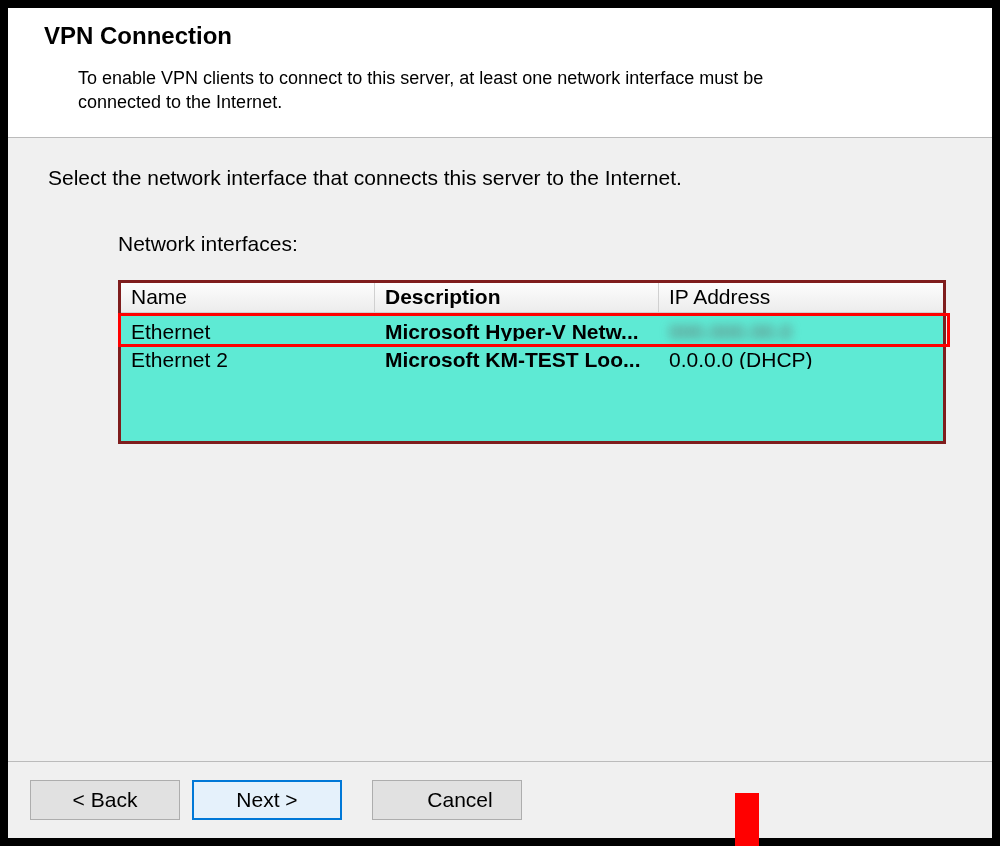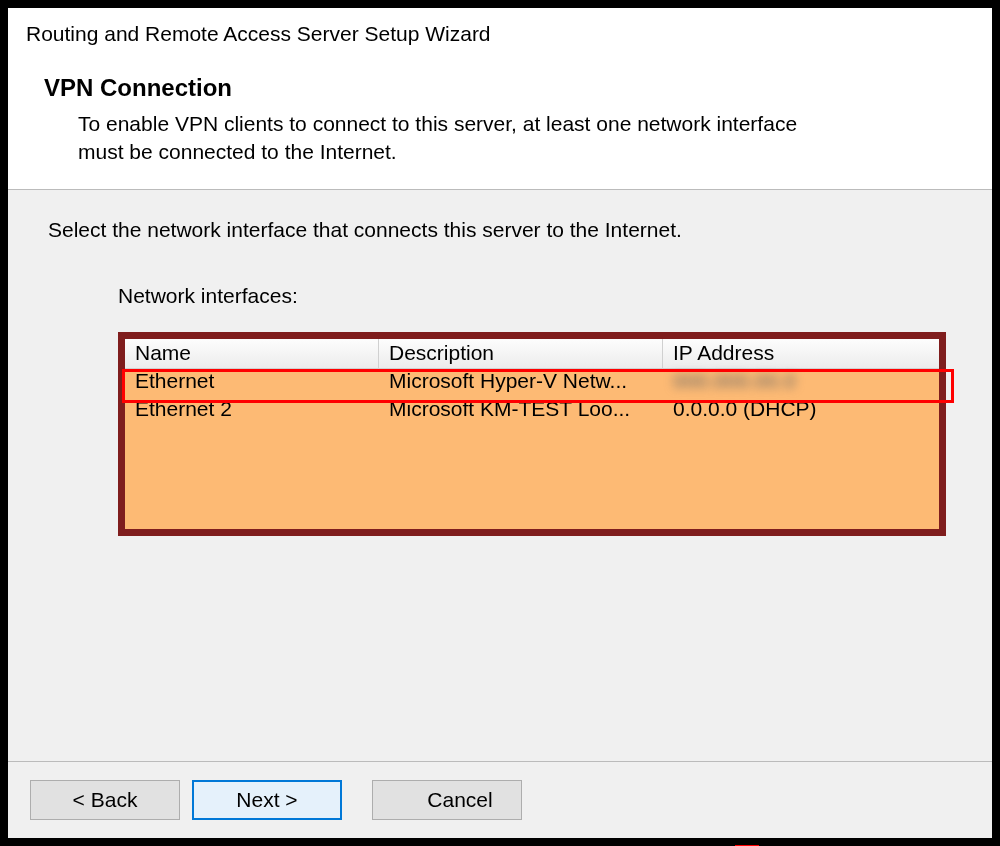--- a/index.html
+++ b/index.html
@@ -35,24 +35,24 @@
       font-weight: 400;
       margin-bottom: 28px;
     }
     .subtitle {
       font-size: 24px;
       font-weight: 700;
       color: #000;
       margin-left: 18px;
     }
     .subdesc {
-      font-size: 21px;
+      font-size: 18px;
       color: #000;
       margin-left: 52px;
-      margin-top: 8px;
+      margin-top: 16px;
       line-height: 1.35;
       padding-right: 140px;
     }
     .body {
       flex: 1;
       padding: 28px 40px 10px 40px;
       position: relative;
     }
     .instruction {
       font-size: 21px;
@@ -61,53 +61,54 @@
     .list-label {
       font-size: 21px;
       color: #000;
       margin-top: 42px;
       margin-left: 70px;
       margin-bottom: 24px;
     }
     .listview {
       margin-left: 70px;
       width: 828px;
-      height: 204px;
-      border: 7px solid #7f1d1d;
-      background: #fdba74;
+      height: 164px;
+      border: 3px solid #7f1d1d;
+      background: #5eead4;
       position: relative;
     }
     .lv-header {
       display: flex;
       height: 30px;
       background: linear-gradient(#fdfdfd, #ececec);
       border-bottom: 1px solid #d0d0d0;
     }
     .lv-hcell {
       border-right: 1px solid #d0d0d0;
       padding: 2px 10px;
       font-size: 21px;
       color: #000;
       overflow: hidden;
       white-space: nowrap;
     }
     .col-name { width: 254px; }
-    .col-desc { width: 284px; }
+    .col-desc { width: 284px; font-weight: bold; }
     .col-ip   { flex: 1; border-right: none; }
     .lv-row {
       display: flex;
       height: 28px;
       position: relative;
     }
     .lv-cell {
       padding: 0 10px;
       font-size: 21px;
       color: #000;
       overflow: hidden;
       white-space: nowrap;
+      margin-top: 7px;
     }
     .red-box {
       position: absolute;
       border: 3px solid #ff0000;
       pointer-events: none;
       left: -3px;
       top: 30px;
       width: 832px;
       height: 34px;
     }
@@ -147,21 +148,20 @@
       background: #e5f1fb;
       border: 2px solid #0078d7;
     }
   </style>
 </head>
 <body>
 
 <div class="window">
 
   <div class="header">
-    <div class="title">Routing and Remote Access Server Setup Wizard</div>
     <div class="subtitle">VPN Connection</div>
     <div class="subdesc">To enable VPN clients to connect to this server, at least one network interface must be connected to the Internet.</div>
   </div>
 
   <div class="body">
     <div class="instruction">Select the network interface that connects this server to the Internet.</div>
     <div class="list-label">Network interfaces:</div>
 
     <div class="listview">
       <div class="lv-header">

